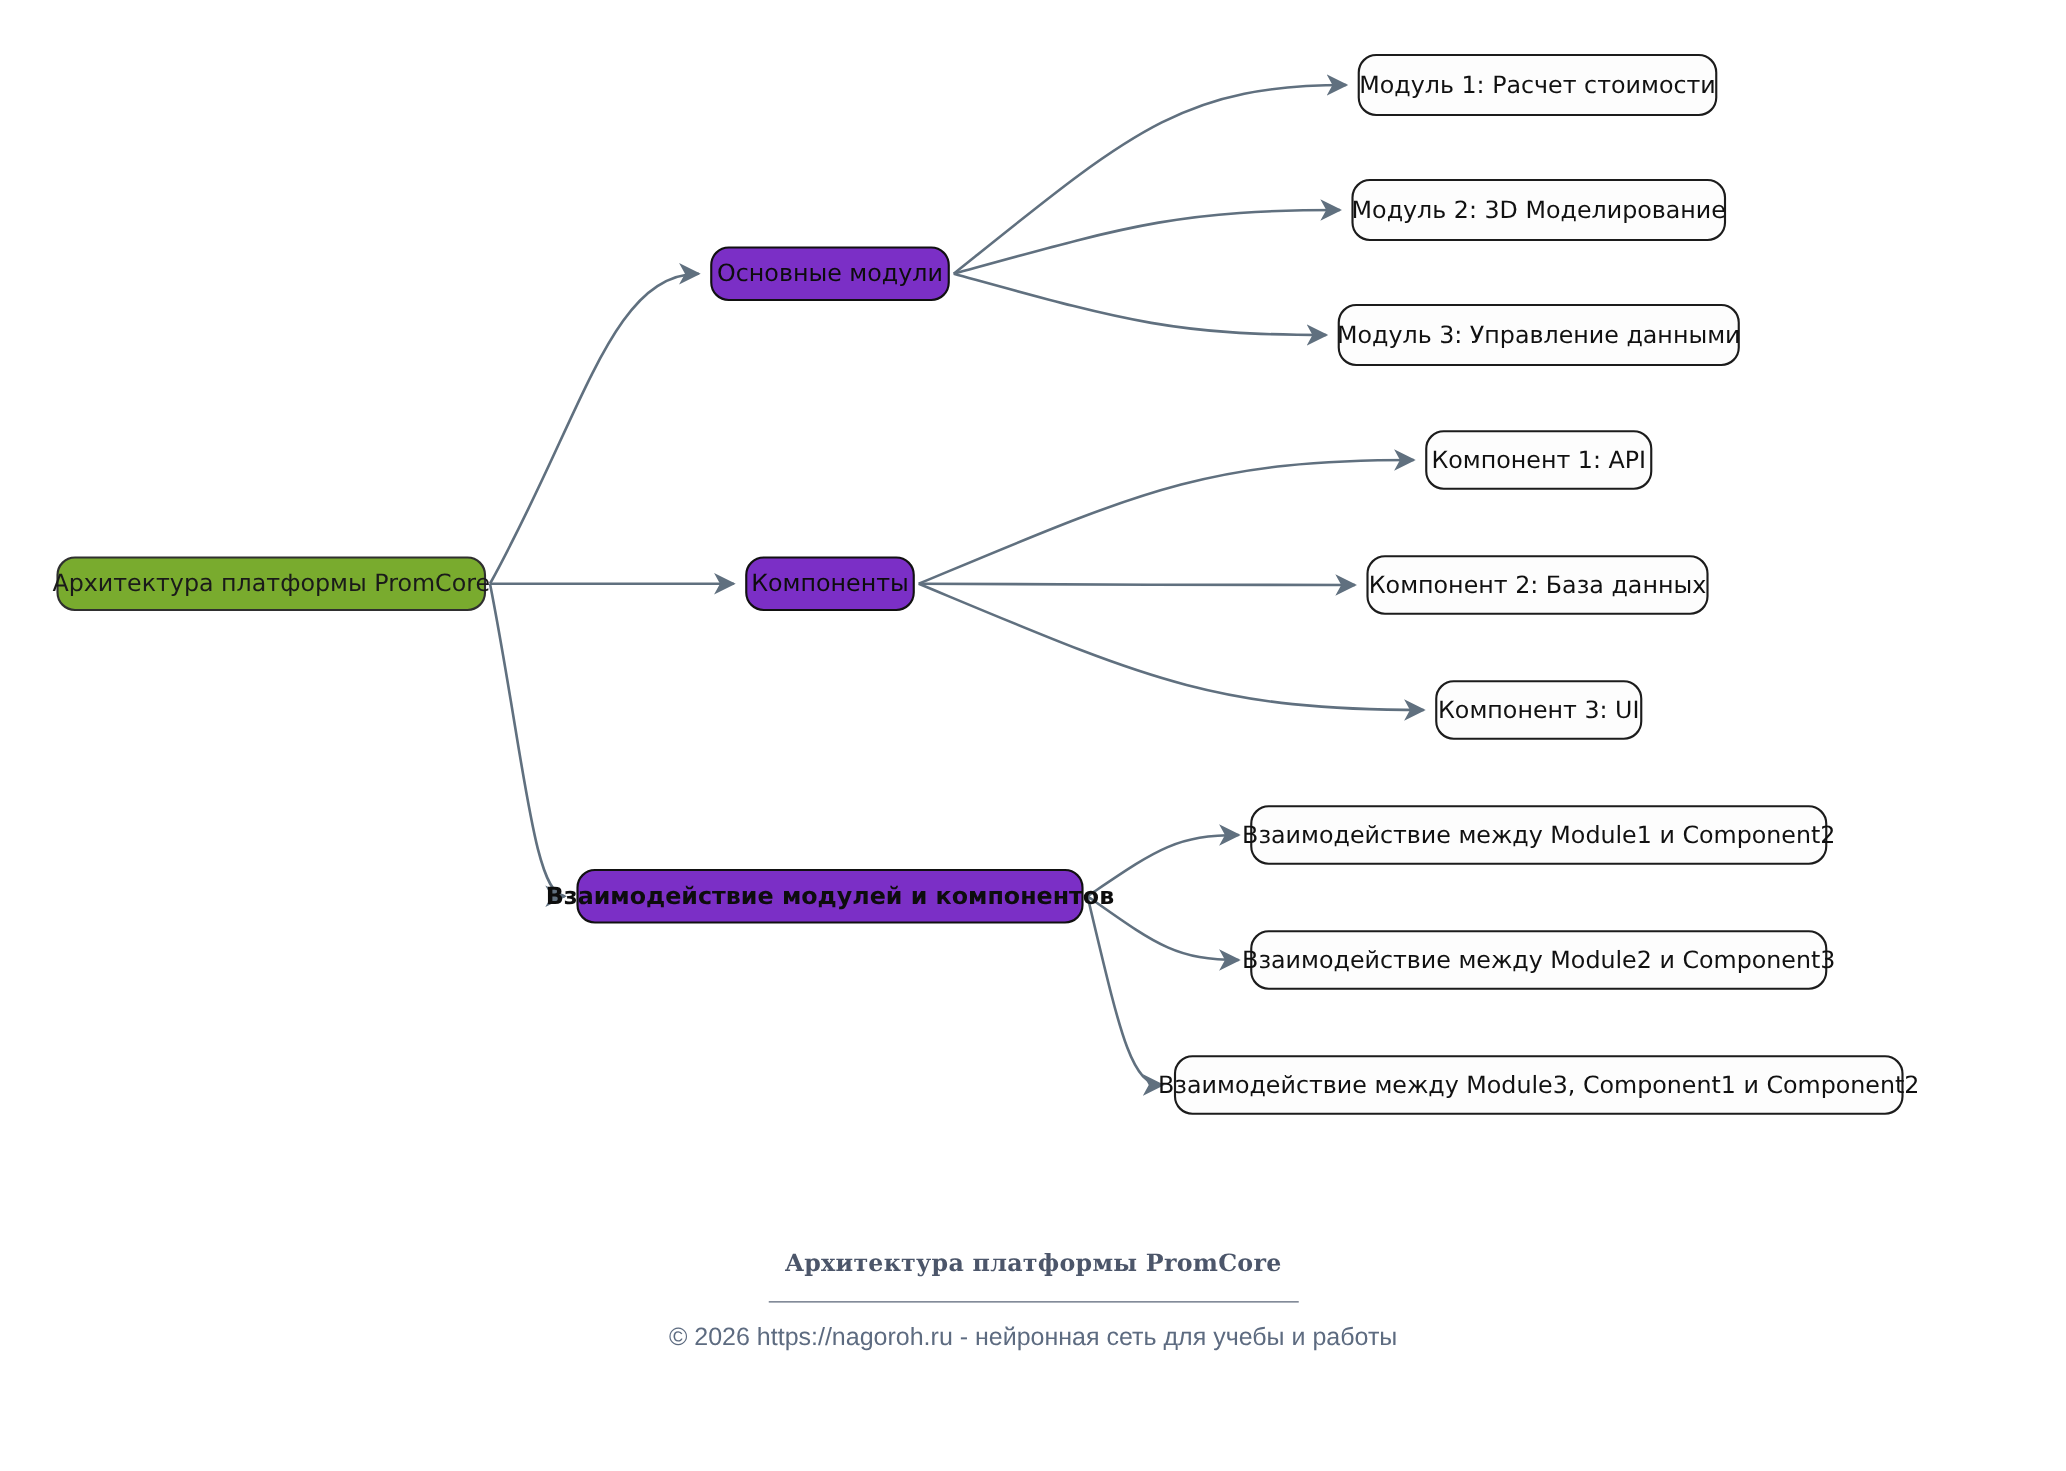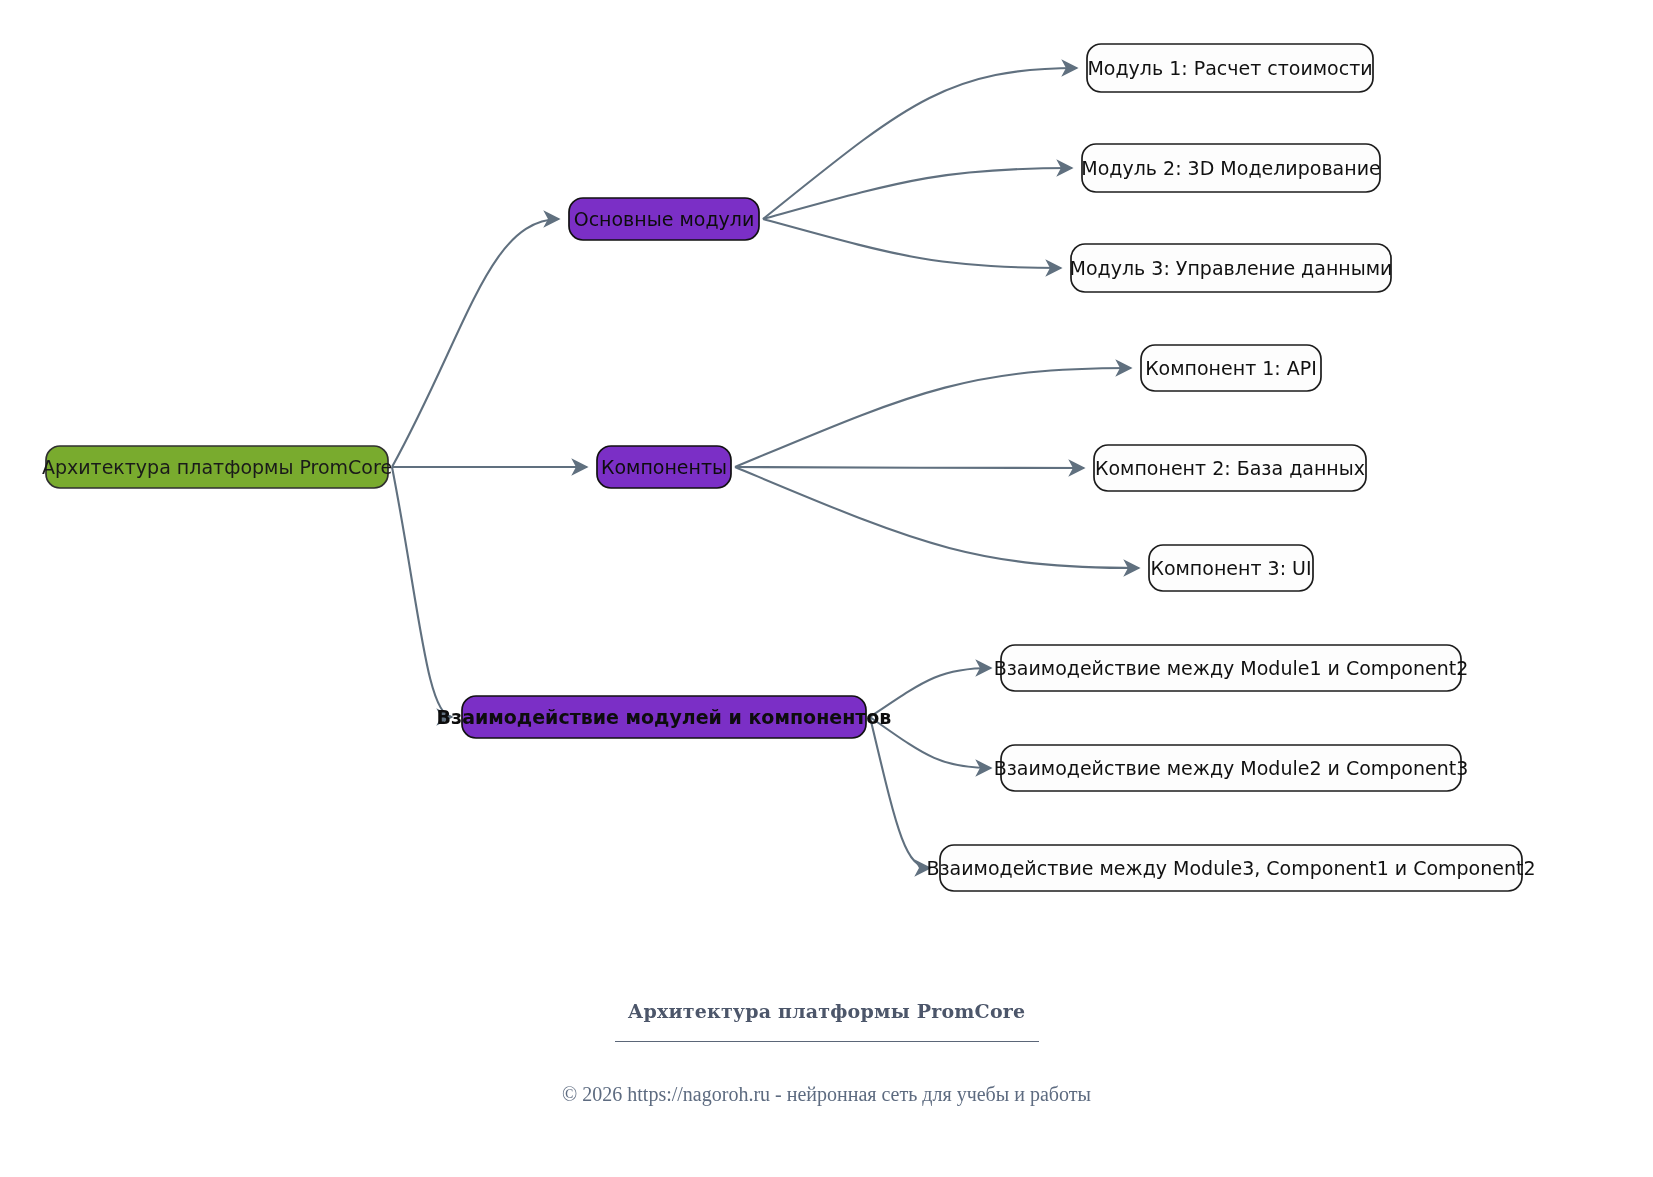--- a/index.html
+++ b/index.html
@@ -57,22 +57,22 @@
   .footer-rule {
     position: absolute;
     left: 50%;
     transform: translateX(-50%);
     top: 1041px;
     width: 424px;
     height: 1px;
     background: #5b6678;
   }
   .footer-copy {
-    top: 1083px;
-    font-family: Liberation Serif, serif;
+    top: 1059px;
+    font-family: Liberation Sans, sans-serif;
     font-size: 20px;
     color: #5d6b80;
   }
 </style>
 </head>
 <body>
 
 <div id="canvas">
 
   <svg id="graph" viewBox="0 0 1653 1177">

